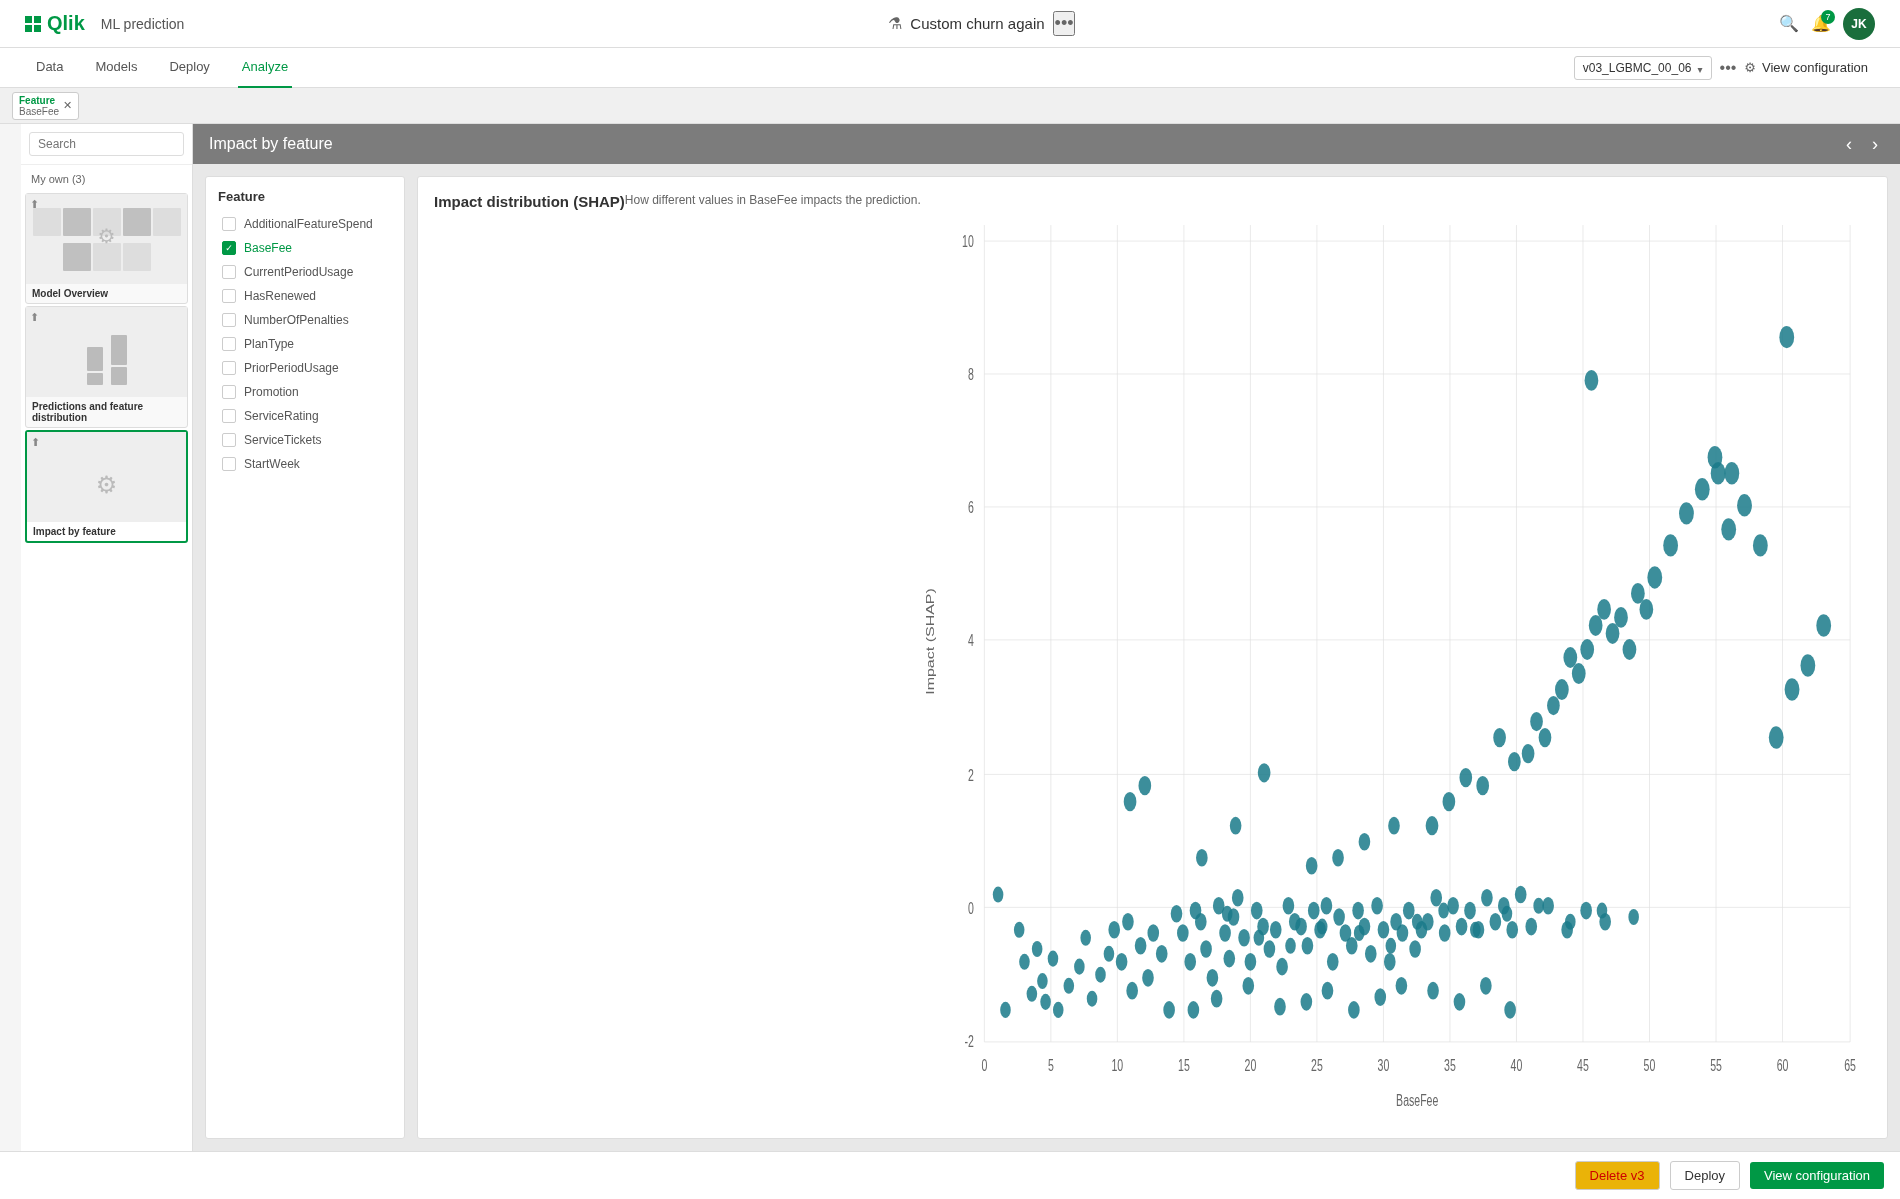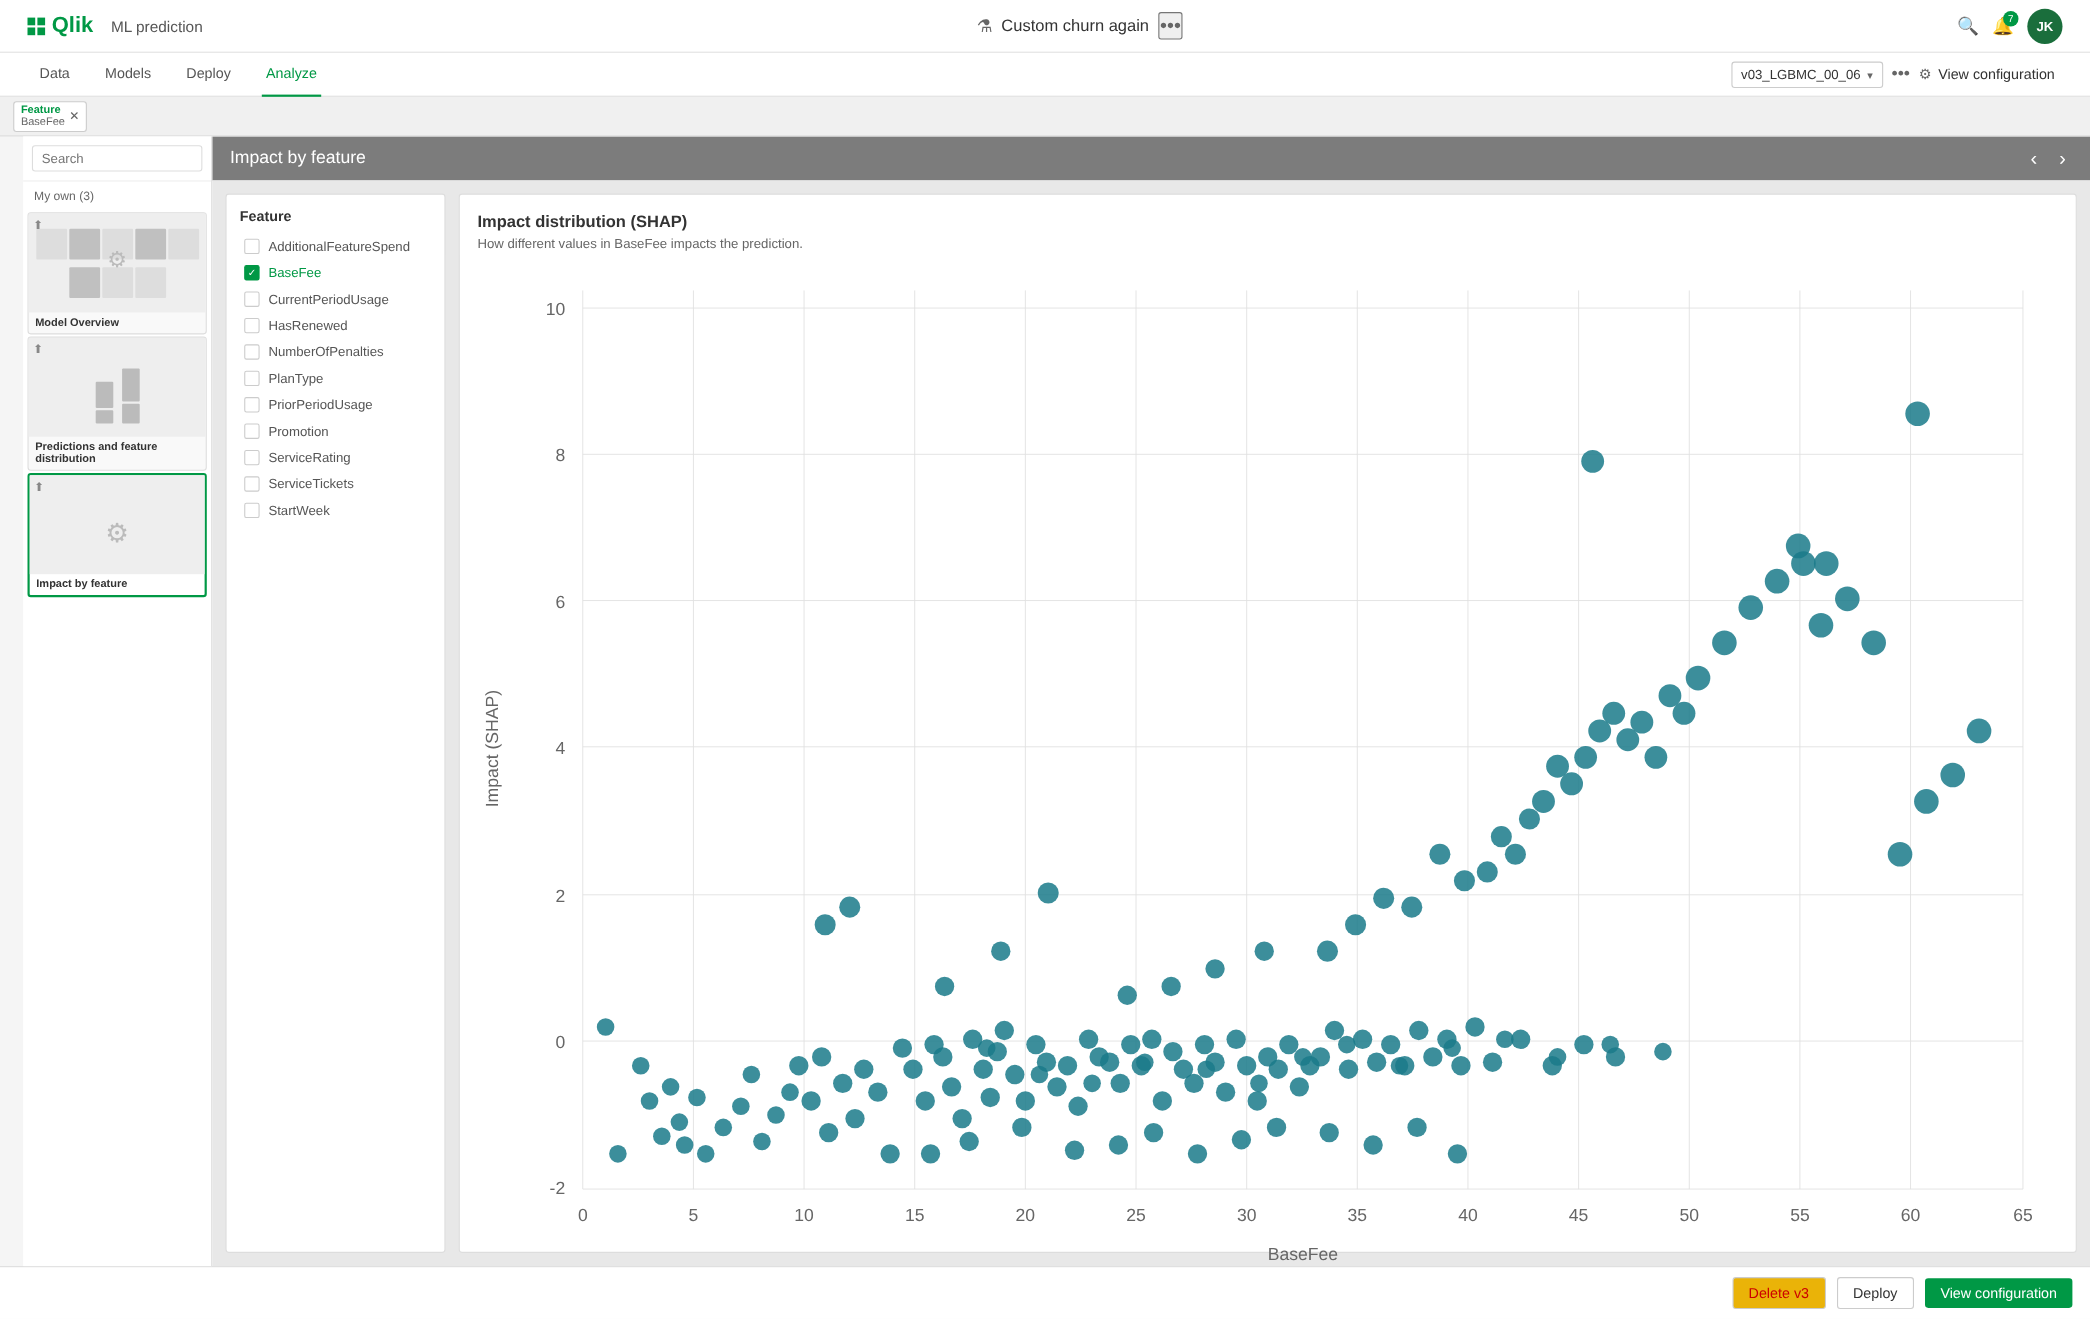--- a/index.html
+++ b/index.html
@@ -66,21 +66,21 @@
     
     .feature-panel { width: 200px; background: #fff; border: 1px solid #ddd; border-radius: 3px; padding: 12px; display: flex; flex-direction: column; overflow: hidden; }
     .feature-panel-title { font-size: 13px; font-weight: 600; color: #333; margin-bottom: 10px; }
     .feature-list { display: flex; flex-direction: column; gap: 4px; overflow-y: auto; flex: 1; text-align: center; }
     .feature-item { display: flex; align-items: center; gap: 8px; padding: 3px 4px; font-size: 12px; color: #555; cursor: pointer; border-radius: 2px; }
     .feature-item.selected { color: #009845; font-weight: 500; }
     .feature-checkbox { width: 14px; height: 14px; border: 1px solid #ccc; border-radius: 2px; display: flex; align-items: center; justify-content: center; flex-shrink: 0; }
     .feature-checkbox.checked { background: #009845; border-color: #009845; color: white; font-size: 9px; }
 
     
-    .chart-panel { flex: 1; background: #fff; border: 1px solid #ddd; border-radius: 3px; padding: 16px; display: flex; flex-direction: column; }
+    .chart-panel { flex: 1; background: #fff; border: 1px solid #ddd; border-radius: 3px; padding: 16px; display: flex; }
     .chart-title { font-size: 15px; font-weight: 600; color: #333; margin-bottom: 4px; }
     .chart-subtitle { font-size: 12px; color: #666; margin-bottom: 4px; }
     .chart-container { flex: 1; position: relative; }
     svg.scatter { width: 100%; height: 100%; }
 
     
     .bottom-bar { height: 48px; background: #fff; border-top: 1px solid #ddd; display: flex; align-items: center; justify-content: flex-end; padding: 0 16px; gap: 10px; }
     .delete-btn { background: #eab308; border: 1px solid #ccc; color: #c00; border-radius: 3px; padding: 6px 14px; font-size: 13px; cursor: pointer; }
     .deploy-btn { background: #fff; border: 1px solid #ccc; color: #333; border-radius: 3px; padding: 6px 14px; font-size: 13px; cursor: pointer; }
     .view-config-bottom { background: #009845; border: none; color: #fff; border-radius: 3px; padding: 6px 14px; font-size: 13px; cursor: pointer; font-weight: 500; }

